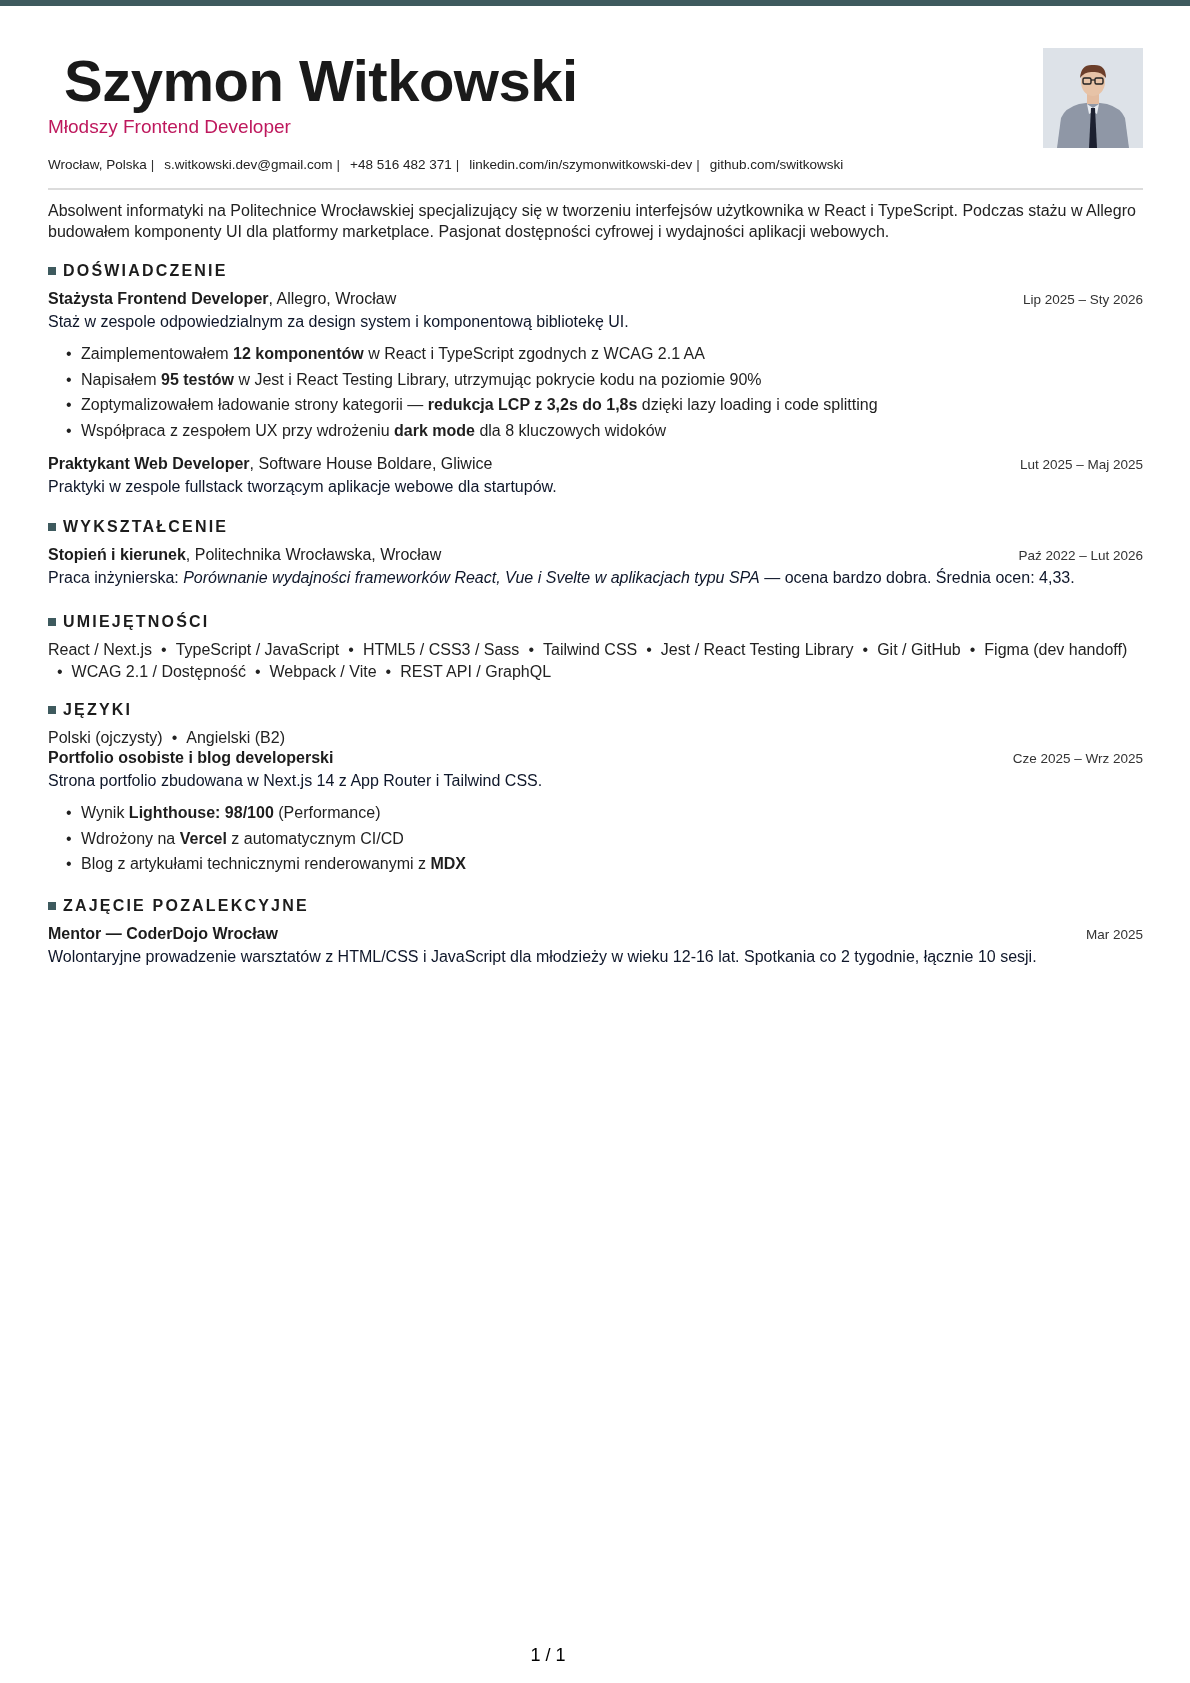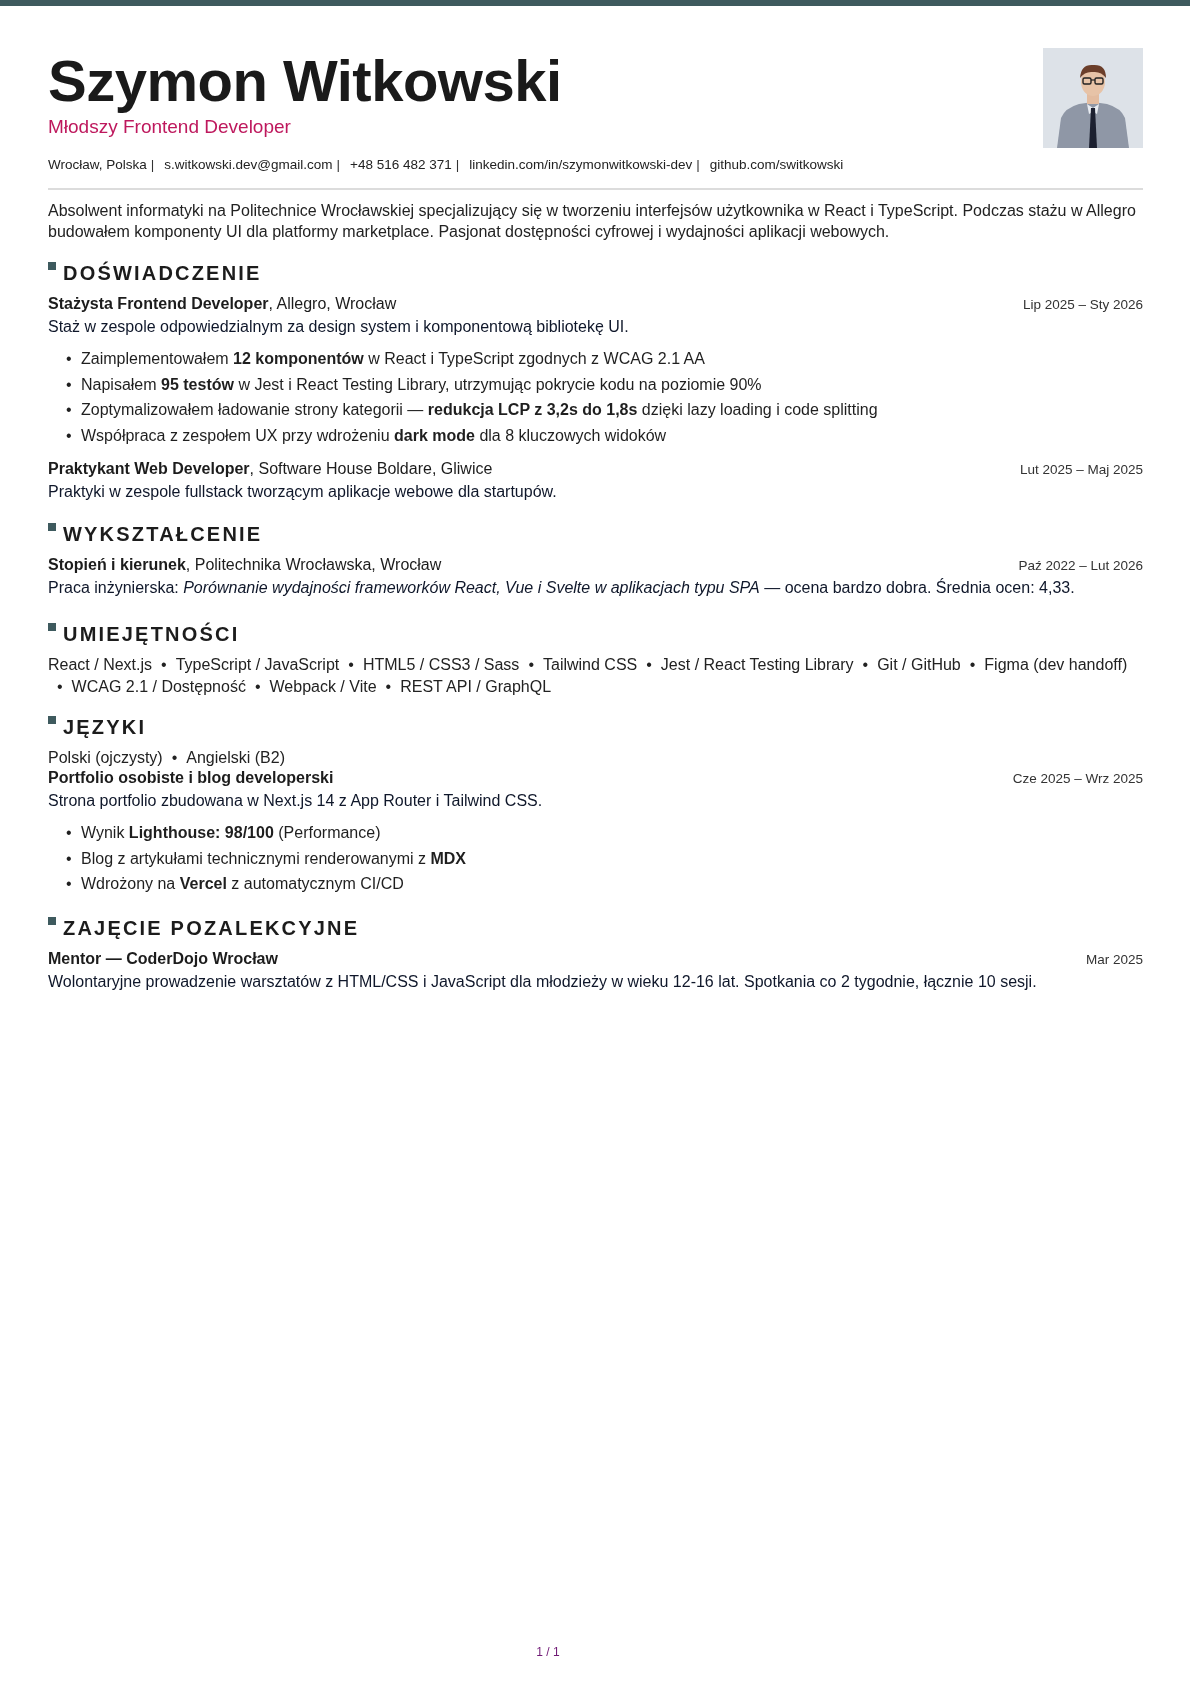--- a/index.html
+++ b/index.html
@@ -7,44 +7,44 @@
   body {
     font-family: "Liberation Sans", "DejaVu Sans", sans-serif;
     color: #1c1c1c;
     position: relative;
     overflow: hidden;
   }
   .top-bar { position: absolute; left: 0; top: 0; width: 1190px; height: 6px; background: #3e5a5e; }
   .page { position: absolute; left: 48px; top: 0; width: 1095px; }
 
   .header { position: relative; height: 196px; }
-  .name { position: absolute; left: 0; top: 46px; font-size: 58px; font-weight: 700; letter-spacing: -0.5px; color: #1a1a1a; line-height: 70px; }
+  .name { position: absolute; left: 16px; top: 46px; font-size: 58px; font-weight: 700; letter-spacing: -0.5px; color: #1a1a1a; line-height: 70px; }
   .role { position: absolute; left: 0; top: 116px; font-size: 19px; color: #be185d; }
   .photo { position: absolute; right: 0; top: 48px; width: 100px; height: 100px; background: #dfe3e8; overflow: hidden; }
   .contacts { position: absolute; left: 0; top: 157px; font-size: 13.5px; color: #222; white-space: nowrap; display: flex; }
   .contacts .c-item { display: inline-block; }
   .contacts .sep { display: inline-block; margin: 0 10px 0 4px; color: #333; }
   .hr { position: absolute; left: 0; top: 188px; width: 1095px; height: 2px; background: #dcdcdc; }
 
   .summary { margin-top: 4px; font-size: 16px; line-height: 21px; color: #222; }
 
-  .section-title { display: flex; margin-top: 20px; margin-bottom: 8px; font-size: 20px; font-weight: 700; letter-spacing: 2.2px; color: #1c1c1c; }
+  .section-title { display: flex; align-items: center; margin-top: 20px; margin-bottom: 8px; font-size: 16px; font-weight: 700; letter-spacing: 2.2px; color: #1c1c1c; }
   .section-title .sq { width: 8px; height: 8px; background: #3e5a5e; margin-right: 7px; display: inline-block; }
 
   .entry-head { display: flex; justify-content: space-between; align-items: baseline; font-size: 16px; line-height: 22px; }
   .entry-head .left b { font-weight: 700; }
   .entry-head .date { font-size: 13.5px; color: #333; }
   .entry-desc { font-size: 16px; line-height: 22px; color: #0f172a; }
   ul.bullets { list-style: none; margin: 8px 0 10px 33px; }
   ul.bullets li { position: relative; font-size: 16px; line-height: 25.5px; color: #1f1f1f; }
   ul.bullets li::before { content: "•"; position: absolute; left: -15px; top: 0; }
   ul.bullets b { font-weight: 700; }
   .inline-list { font-size: 16px; line-height: 22px; color: #222; }
   .dot { display: inline-block; margin: 0 9px; }
-  .footer { position: absolute; left: 0; top: 1645px; width: 1096px; text-align: center; font-size: 12px; color: #701a75; }
+  .footer { position: absolute; left: 0; top: 1645px; width: 1096px; text-align: center; font-size: 18px; color: #000000; }
 </style>
 </head>
 <body>
 
 <div class="top-bar"></div>
 
 <div class="page">
 
   <div class="header">
     <div class="name">Szymon Witkowski</div>
@@ -141,22 +141,22 @@
   </div>
 
   <div class="section" style="margin-top:-2px;">
     <div class="entry-head">
       <span class="left"><b>Portfolio osobiste i blog developerski</b></span>
       <span class="date">Cze 2025 – Wrz 2025</span>
     </div>
     <div class="entry-desc">Strona portfolio zbudowana w Next.js 14 z App Router i Tailwind CSS.</div>
     <ul class="bullets">
       <li><span>Wynik </span><b>Lighthouse: 98/100</b><span> (Performance)</span></li>
+      <li><span>Wdrożony na </span><b>Vercel</b><span> z automatycznym CI/CD</span></li>
       <li><span>Blog z artykułami technicznymi renderowanymi z </span><b>MDX</b><span></span></li>
-      <li><span>Wdrożony na </span><b>Vercel</b><span> z automatycznym CI/CD</span></li>
     </ul>
   </div>
 
   <div class="section">
     <div class="section-title">
       <span class="sq"></span>
       <span>ZAJĘCIE POZALEKCYJNE</span>
     </div>
     <div class="entry-head">
       <span class="left"><b>Mentor — CoderDojo Wrocław</b></span>

